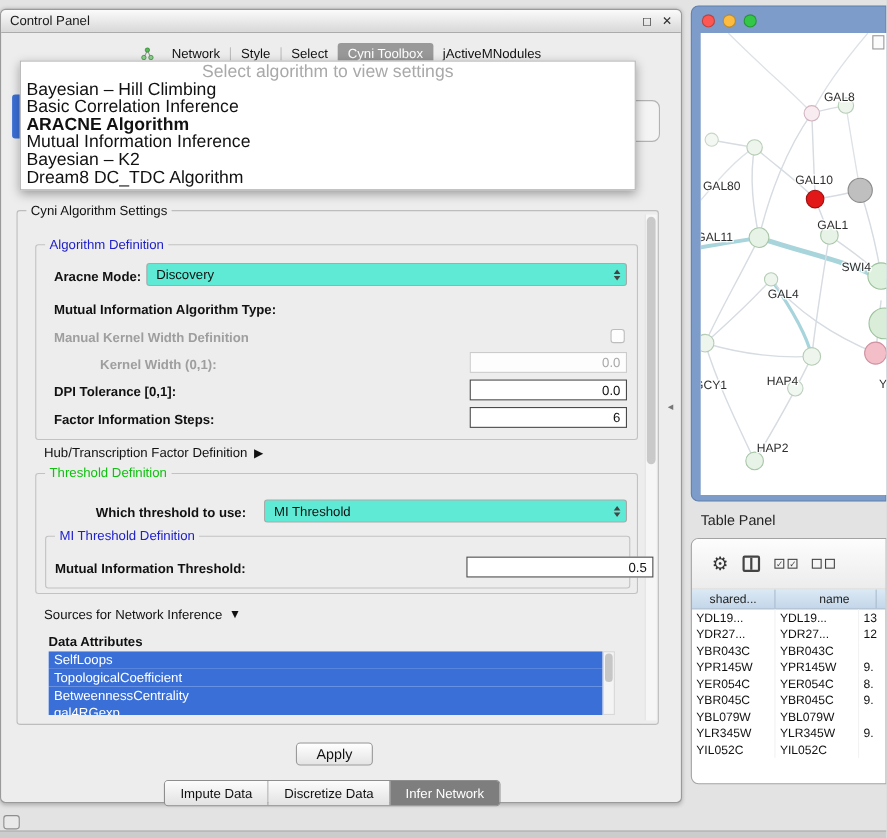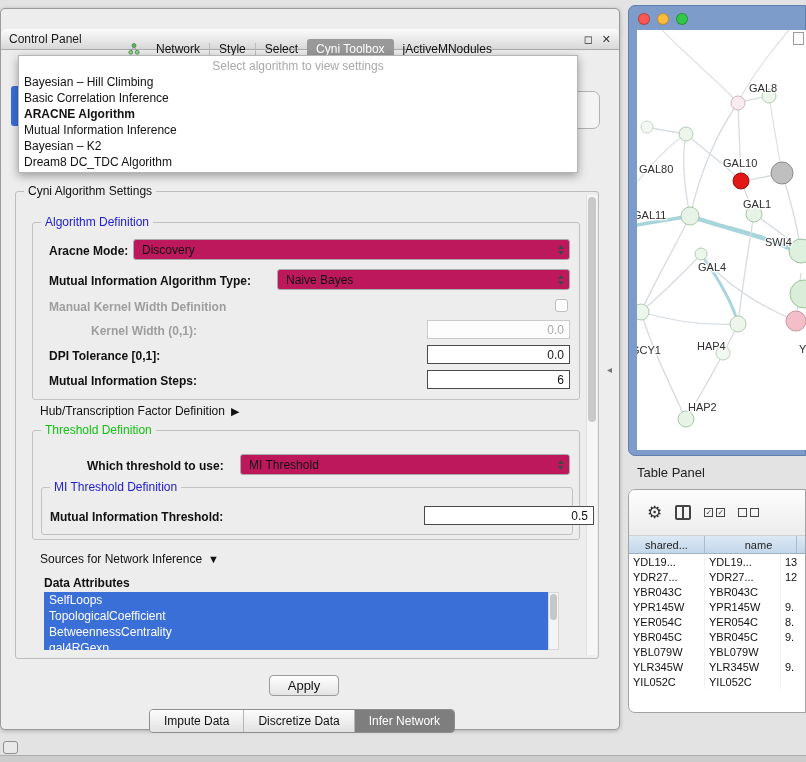--- a/index.html
+++ b/index.html
@@ -10,21 +10,21 @@
   }
   
   .cp {
     position: absolute; left: 0; top: 8px; width: 620px; height: 722px;
     background: #ededed; border: 1px solid #9a9a9a; border-radius: 5px;
     box-shadow: 0 1px 4px rgba(0,0,0,.25);
   }
   .cp-titlebar {
     height: 21px; background: linear-gradient(#fbfbfb, #d8d8d8);
     border-bottom: 1px solid #ababab; border-radius: 5px 5px 0 0;
-    display: flex; align-items: center; padding: 0 8px; font-size: 12px; color: #1a1a1a; margin-top: 20px;
+    display: flex; align-items: center; padding: 0 8px; font-size: 12px; color: #1a1a1a;
   }
   .cp-winbtns { margin-left: auto; display: flex; gap: 9px; font-size: 11px; color: #333; }
   .cp-winbtns span { cursor: default; }
   .cp-tabs {
     position: absolute; left: 0; top: 30px; width: 100%;
     display: flex; justify-content: center; align-items: center; font-size: 12px;
   }
   .tab { padding: 3px 9px; display: flex; align-items: center; gap: 16px; white-space: nowrap; }
   .tab.active { background: #999; color: #fff; border-radius: 3px; }
   .tab-sep { width: 1px; height: 13px; background: #bdbdbd; }
@@ -46,21 +46,21 @@
     background: #f6f6f6; border-left: 1px solid #e0e0e0; }
   .vscroll-thumb { position: absolute; left: 1px; right: 1px; top: 2px; height: 225px;
     background: #c9c9c9; border-radius: 5px; }
   .group { position: absolute; border: 1px solid #c2c2c2; border-radius: 3px; }
   #grp-algo   { left: 16px; top: 30px;  width: 548px; height: 178px; }
   #grp-thresh { left: 16px; top: 238px; width: 548px; height: 110px; }
   #grp-mi     { left: 8px;  top: 56px;  width: 532px; height: 48px; }
   .lbl { position: absolute; font-size: 12px; font-weight: bold; white-space: nowrap; }
   .lbl.dis { color: #9e9e9e; }
   .combo {
-    position: absolute; height: 21px; background: #be185d; border: 1px solid #a9a9a9;
+    position: absolute; height: 21px; background: #5eead4; border: 1px solid #a9a9a9;
     border-radius: 3px; display: flex; align-items: center; font-size: 12px;
     padding: 0 5px 0 8px;
   }
   .stepper { margin-left: auto; display: flex; flex-direction: column; gap: 2px; align-items: center; }
   .tri-up { width: 0; height: 0; border-left: 3.5px solid transparent; border-right: 3.5px solid transparent; border-bottom: 4px solid #444; }
   .tri-dn { width: 0; height: 0; border-left: 3.5px solid transparent; border-right: 3.5px solid transparent; border-top: 4px solid #444; }
   .field {
     position: absolute; height: 19px; background: #fff; border: 1px solid #4a4a4a;
     font-size: 12px; display: flex; align-items: center; justify-content: flex-end;
     padding: 0 5px;
@@ -87,21 +87,21 @@
   }
   .seg { position: absolute; left: 148px; top: 700px; display: flex;
     border: 1px solid #8e8e8e; border-radius: 4px; overflow: hidden; font-size: 12px; }
   .seg-item { padding: 4px 14px; background: linear-gradient(#fcfcfc, #e2e2e2); border-left: 1px solid #b5b5b5; white-space: nowrap; }
   .seg-item:first-child { border-left: none; }
   .seg-item.active { background: #7e7e7e; color: #fff; }
   
   .algo-popup {
     position: absolute; left: 18px; top: 55px; width: 560px; height: 118px;
     background: #fff; border: 1px solid #b5b5b5; box-shadow: 0 3px 9px rgba(0,0,0,.35);
-    z-index: 40; font-size: 12px; padding-top: 2px;
+    z-index: 40; font-size: 16px; padding-top: 2px;
   }
   .popup-placeholder { text-align: center; color: #a9a9a9; height: 16px; line-height: 16px; }
   .popup-item { height: 16px; line-height: 16px; padding-left: 5px; }
   .popup-item.selected { font-weight: bold; }
   
   .netw {
     position: absolute; left: 628px; top: 5px; width: 178px; height: 451px;
     background: #7D9CC9; border: 1px solid #5f7fae; border-radius: 7px 0 0 7px;
   }
   .lights { position: absolute; left: 9px; top: 7px; display: flex; gap: 7px; }
@@ -198,42 +198,35 @@
         <span class="lbl" style="left:16px; top:21px;">Aracne Mode:</span>
         <div class="combo" style="left:100px; top:16px; width:437px;">
           <span>Discovery</span>
           <span class="stepper">
               <span class="tri-up"></span>
               <span class="tri-dn"></span>
             </span>
         </div>
 
         <span class="lbl" style="left:16px; top:51px;">Mutual Information Algorithm Type:</span>
-        <div class="combo" style="left:244px; top:46px; width:293px;">
-          <span>Naive Bayes</span>
-          <span class="stepper">
-              <span class="tri-up"></span>
-              <span class="tri-dn"></span>
-            </span>
-        </div>
 
         <span class="lbl dis" style="left:16px; top:77px;">Manual Kernel Width Definition</span>
         <span class="checkbox" style="left:522px; top:76px;"></span>
 
         <span class="lbl dis" style="left:16px; top:101px;padding-left:42px;">Kernel Width (0,1):</span>
         <div class="field dis" style="left:394px; top:97px; width:143px;">
           <span>0.0</span>
         </div>
 
         <span class="lbl" style="left:16px; top:126px;">DPI Tolerance [0,1]:</span>
         <div class="field" style="left:394px; top:122px; width:143px;">
           <span>0.0</span>
         </div>
 
-        <span class="lbl" style="left:16px; top:151px;">Mutual Information Steps:</span>
+        <span class="lbl" style="left:16px; top:151px;">Factor Information Steps:</span>
         <div class="field" style="left:394px; top:147px; width:143px;">
           <span>6</span>
         </div>
       </div>
 
       <div class="disclosure" style="left:24px; top:212px;">
         <span>Hub/Transcription Factor Definition</span>
         <span class="arrow">▶</span>
       </div>
 

